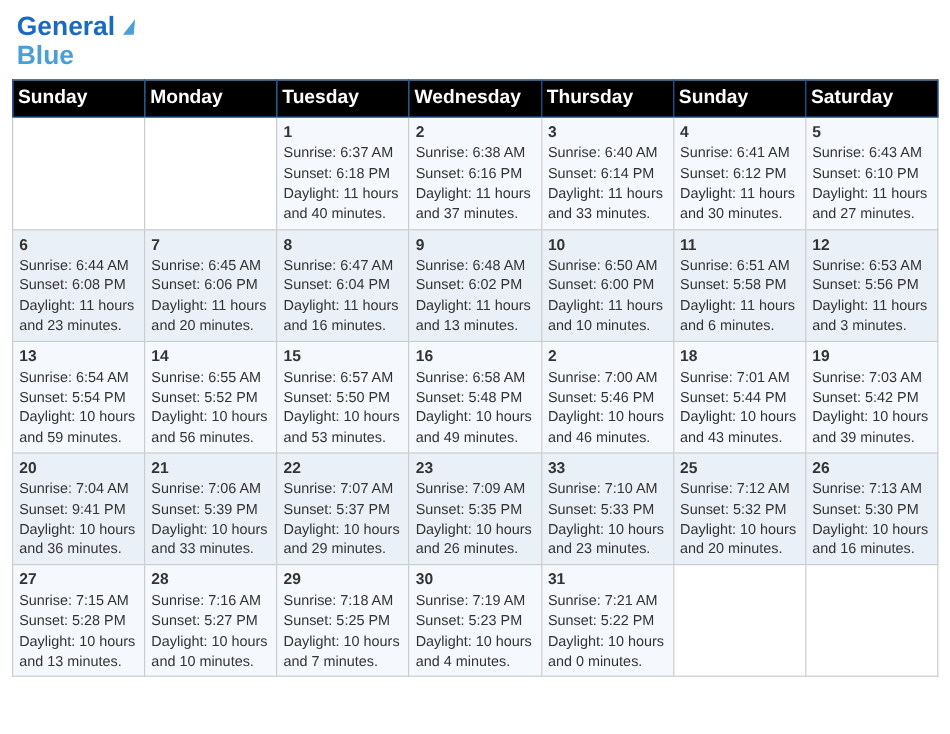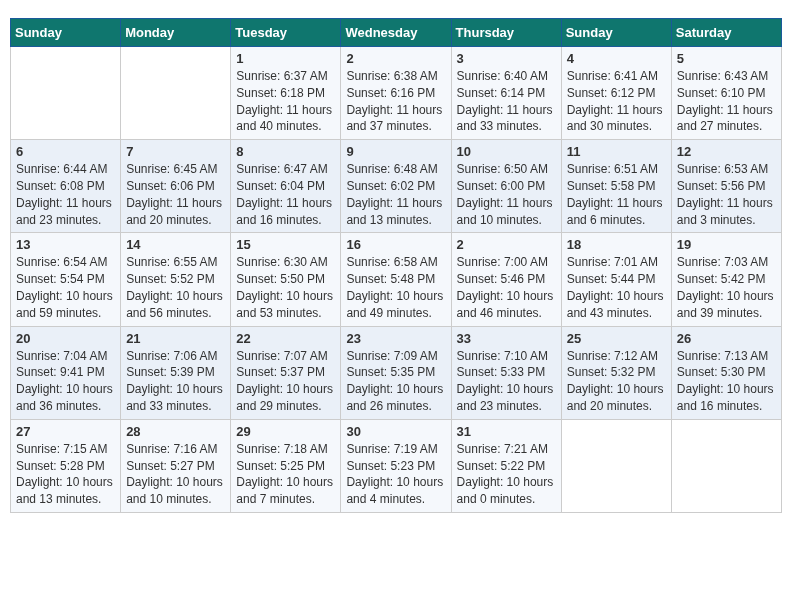--- a/index.html
+++ b/index.html
@@ -37,24 +37,24 @@
     .location {
       font-size: 16px;
       color: #555;
     }
     table {
       width: 100%;
       border-collapse: collapse;
       table-layout: fixed;
     }
     thead tr th {
-      background-color: #0f766e;
+      background-color: #000000;
       color: white;
       padding: 6px 4px;
-      font-size: 13px;
+      font-size: 16px;
       font-weight: bold;
       border: 1px solid #1a5a9a;
       text-align: left;
     }
     tbody tr td {
       border: 1px solid #ccc;
       vertical-align: top;
       padding: 4px 5px;
       font-size: 11px;
       color: #333;
@@ -82,20 +82,25 @@
       background: #fff !important;
     }
   </style>
 </head>
 <body>
 
 <div class="header">
   <div class="logo">
     <div class="logo-wrapper">
       <div>
+        <div style="font-size:22px;font-weight:bold;color:#333;line-height:1.1;">
+          <span style="color:#1a6abf;">General</span>
+          <span style="display:inline-block;width:0;height:0;border-left:9px solid transparent;border-bottom:13px solid #4a9fd4;margin-left:1px;transform:skewX(-5deg);"></span>
+        </div>
+        <div style="font-size:22px;font-weight:bold;color:#4a9fd4;line-height:1.1;">Blue</div>
       </div>
     </div>
   </div>
   <div class="title-section">
     <div class="month-title"></div>
     <div class="location"></div>
   </div>
 </div>
 
 <table>
@@ -197,21 +202,21 @@
 Daylight: 10 hours and 59 minutes.</div>
         </td>
         <td>
           <span class="day-num">14</span>
           <div class="day-info">Sunrise: 6:55 AM
 Sunset: 5:52 PM
 Daylight: 10 hours and 56 minutes.</div>
         </td>
         <td>
           <span class="day-num">15</span>
-          <div class="day-info">Sunrise: 6:30 AM
+          <div class="day-info">Sunrise: 6:57 AM
 Sunset: 5:50 PM
 Daylight: 10 hours and 53 minutes.</div>
         </td>
         <td>
           <span class="day-num">16</span>
           <div class="day-info">Sunrise: 6:58 AM
 Sunset: 5:48 PM
 Daylight: 10 hours and 49 minutes.</div>
         </td>
         <td>

